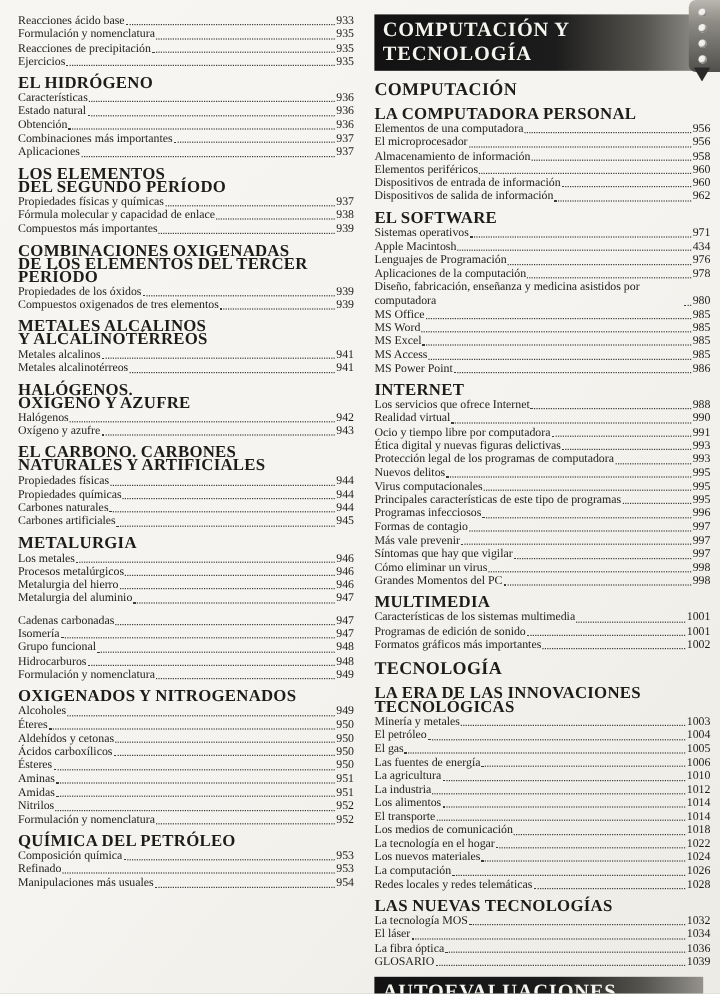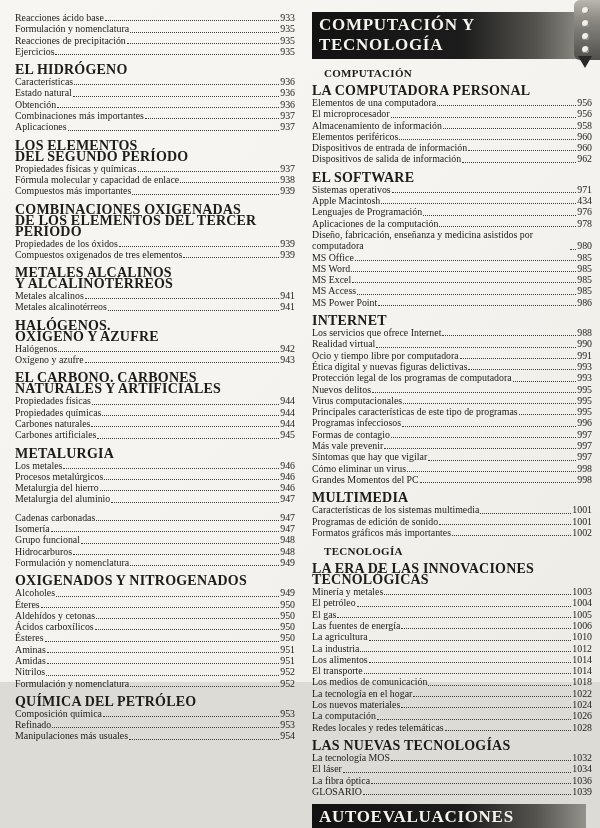--- a/index.html
+++ b/index.html
@@ -1,27 +1,27 @@
 <!DOCTYPE html>
 <html><head>
 <meta charset="utf-8">
 <style>
   html,body{margin:0;padding:0;}
   body{width:600px;height:828px;overflow:hidden;background:#dcdbd6;}
   .sheet{
-    position:relative;width:600px;height:682px;box-sizing:border-box;
+    position:relative;width:600px;height:828px;box-sizing:border-box;
     padding:12px 8px 8px 15px;
     background:linear-gradient(130deg,#f7f6f2 0%,#f4f3ef 55%,#edebe5 100%);
     font-family:"Liberation Serif",serif;color:#1d1c19;
   }
   .cols{display:flex;gap:17px;height:100%;}
   .col{flex:1 1 0;min-width:0;}
   .section{margin-bottom:7px;}
   .heading{font-weight:bold;font-size:14px;line-height:11px;letter-spacing:.2px;margin:0 0 1px;}
-  .major{font-weight:bold;font-size:11px;letter-spacing:.3px;margin:2px 12px 6px;}
+  .major{font-weight:bold;font-size:15px;letter-spacing:.3px;margin:2px 0 6px;}
   .banner{
     background:linear-gradient(90deg,#121212 0%,#1c1c1c 55%,#55544f 82%,#94928b 100%);
     color:#f5f4ef;font-weight:bold;font-size:17px;letter-spacing:.7px;
     padding:3px 7px 4px;margin:0 6px 8px 0;
   }
   .entry{display:flex;align-items:flex-end;font-size:9.9px;line-height:11.3px;}
   .entry .label{flex:0 1 auto;}
   .entry .dots{flex:1 1 6px;min-width:6px;border-bottom:1.6px dotted #3d3b36;margin:0 1px 2px 1px;}
   .entry .pg{flex:0 0 auto;white-space:nowrap;}
   

